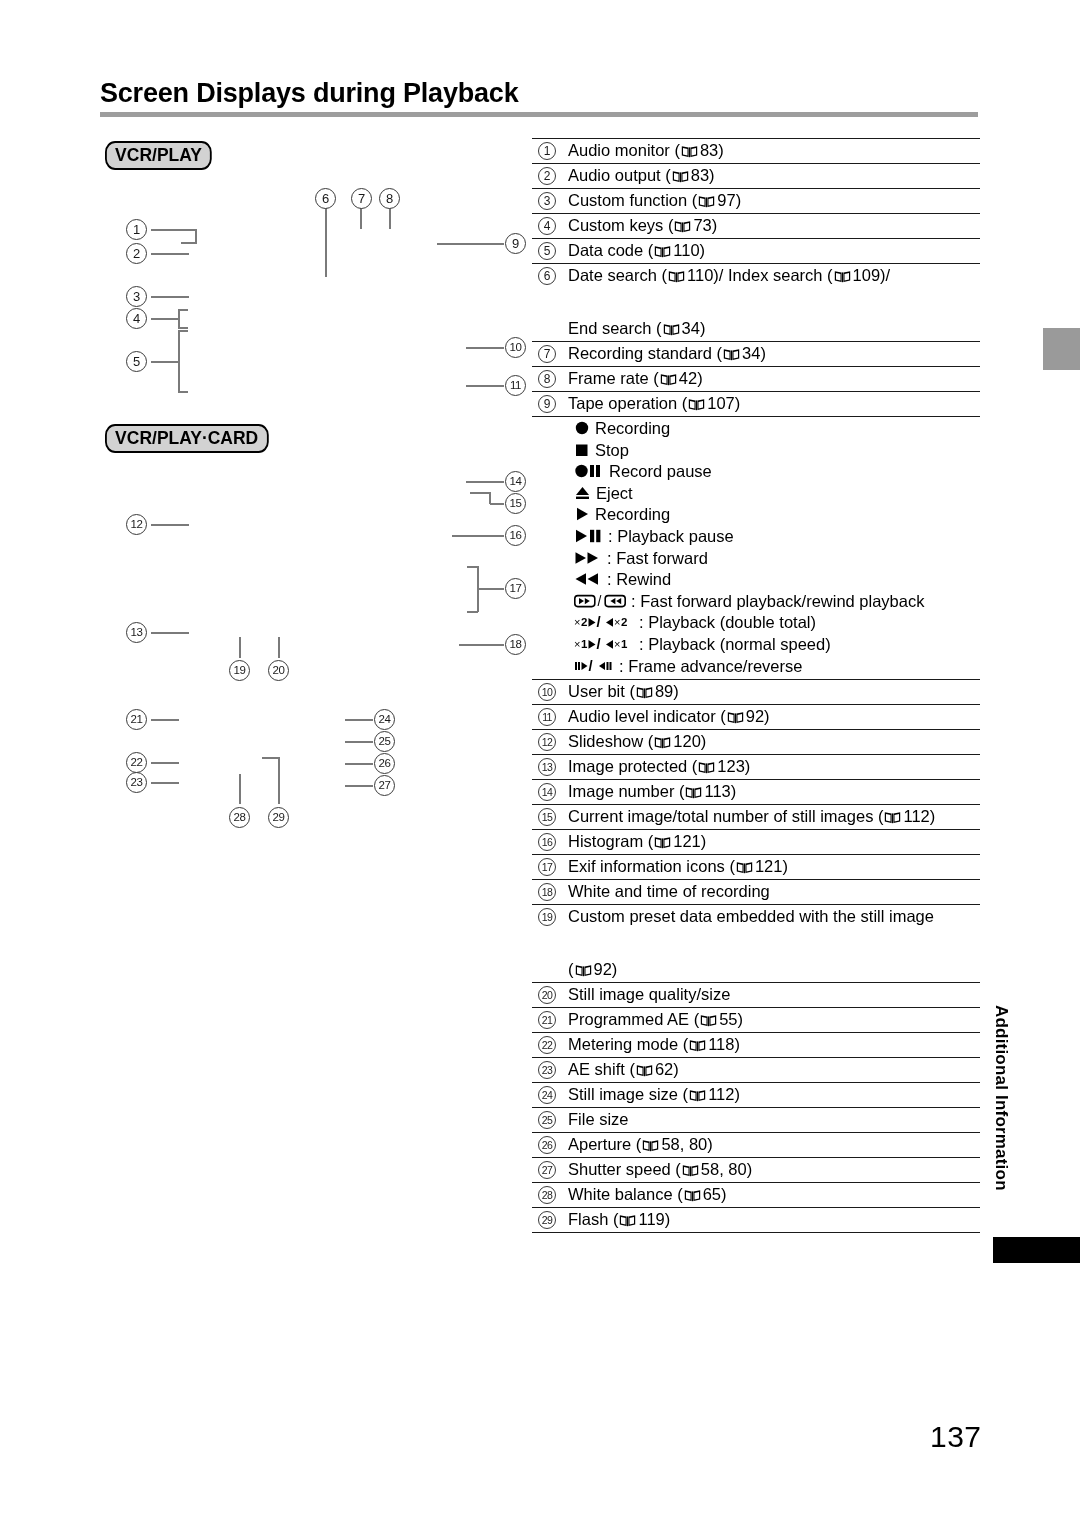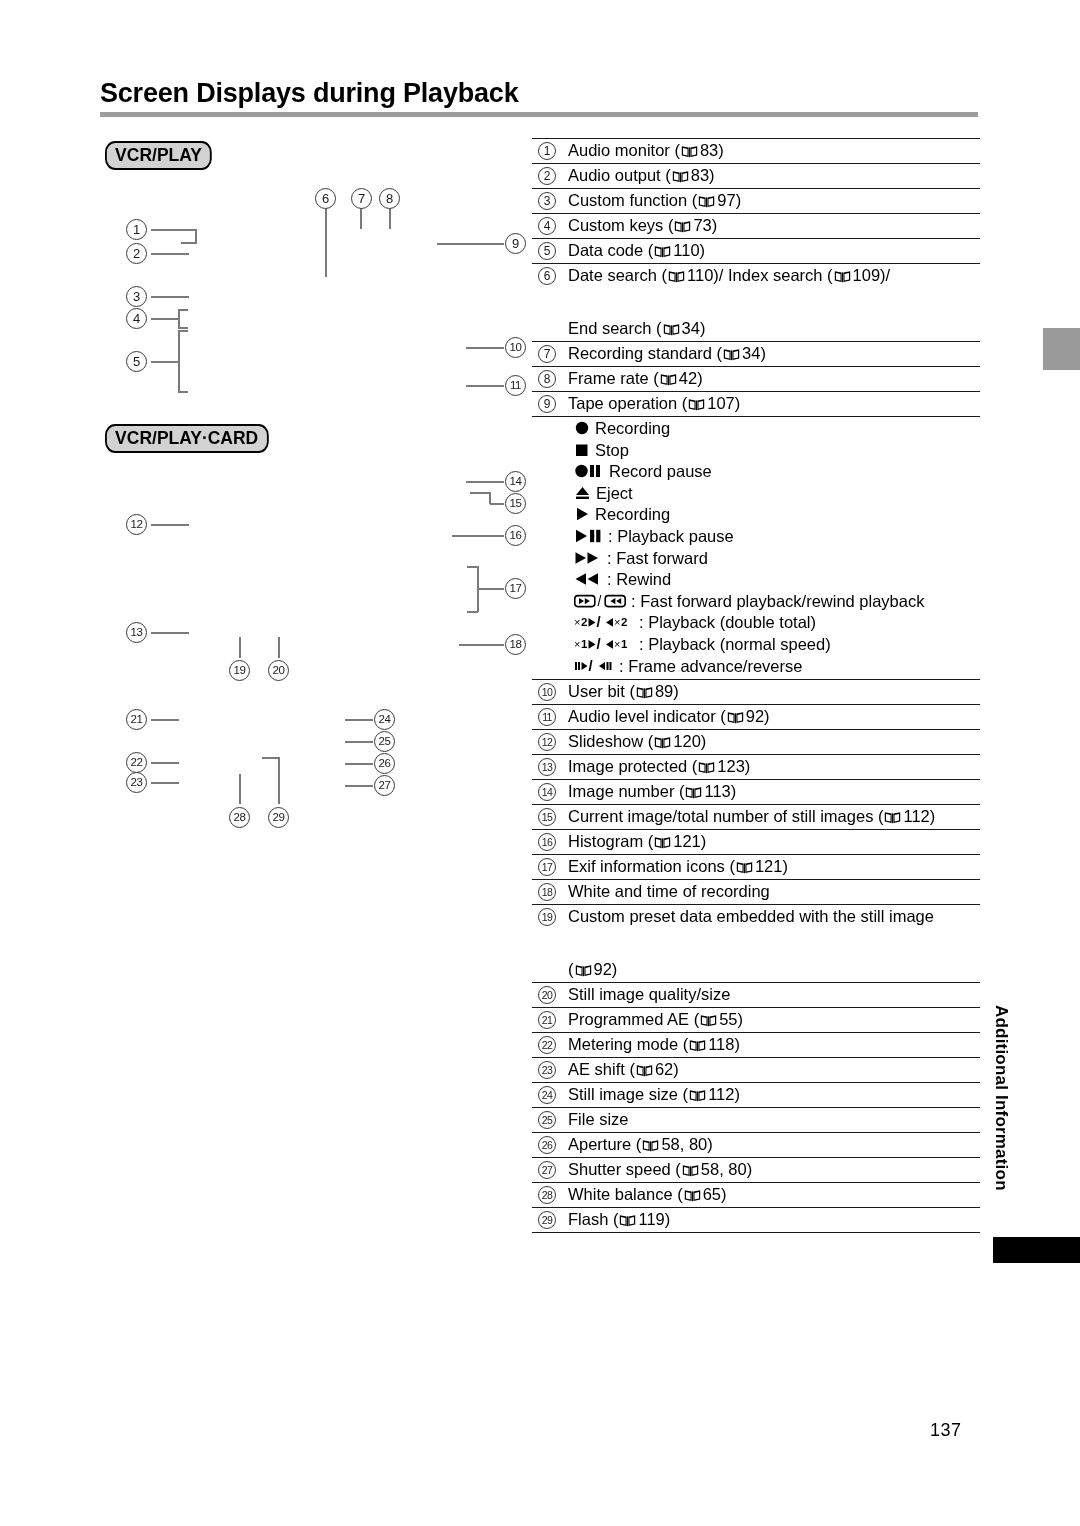--- a/index.html
+++ b/index.html
@@ -177,21 +177,21 @@
     left: 993px;
     top: 1237px;
     width: 87px;
     height: 26px;
     background: #000;
   }
   #page-number {
     position: absolute;
     left: 930px;
     top: 1420px;
-    font-size: 18px;
+    font-size: 30px;
     letter-spacing: 0.5px;
   }
 </style>
 </head>
 <body>
 
 <div id="page-title">Screen Displays during Playback</div>
 <div id="title-rule"></div>
 
 <div class="mode-badge" id="badge-vcr-play">VCR/PLAY</div>

